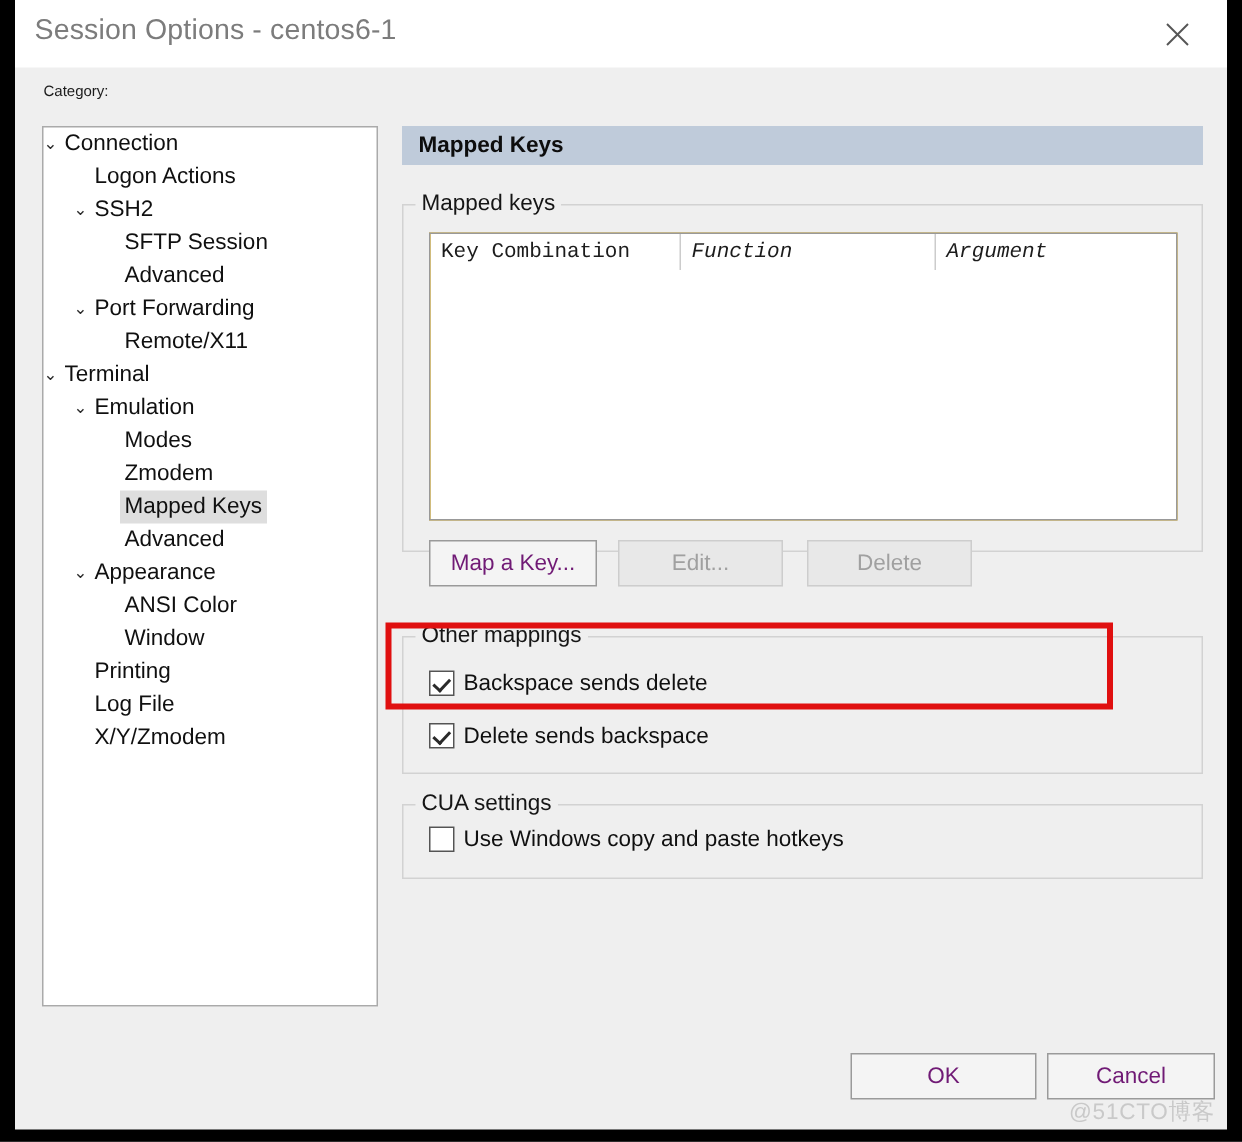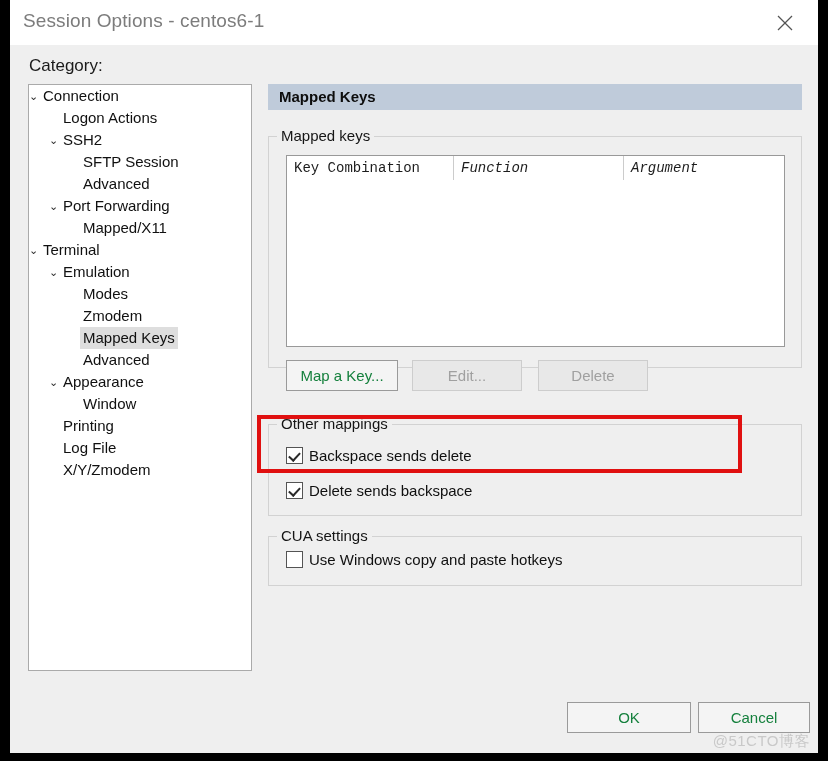--- a/index.html
+++ b/index.html
@@ -58,21 +58,21 @@
     height: 34px;
     cursor: default;
   }
   #close-btn svg { display: block; margin: 10px auto 0 auto; }
 
   
   #category-label {
     position: absolute;
     left: 19px;
     top: 56px;
-    font-size: 17px;
+    font-size: 10px;
     color: #1b1b1b;
   }
 
   
   #tree-panel {
     position: absolute;
     left: 18px;
     top: 84px;
     width: 224px;
     height: 587px;
@@ -175,21 +175,21 @@
   #list-header .col.sep { border-left: 1px solid #cccccc; font-style: italic; }
   #list-body { position: relative; height: 166px; background: #ffffff; }
 
   
   .btn {
     position: absolute;
     box-sizing: border-box;
     border: 1px solid #9a9a9a;
     background: #efefef;
     font-size: 15px;
-    color: #15803d;
+    color: #701a75;
     text-align: center;
     cursor: default;
     white-space: nowrap;
   }
   .btn.enabled { background: #f4f4f4; }
   .btn.disabled {
     color: #a0a0a0;
     border-color: #cdcdcd;
     background: #e8e8e8;
   }
@@ -293,21 +293,21 @@
           <span class="lbl" style="left: 54px;">SFTP Session</span>
         </div>
         <div class="tree-row">
           <span class="lbl" style="left: 54px;">Advanced</span>
         </div>
         <div class="tree-row">
           <span class="chev" style="left: 20px;">⌄</span>
           <span class="lbl" style="left: 34px;">Port Forwarding</span>
         </div>
         <div class="tree-row">
-          <span class="lbl" style="left: 54px;">Mapped/X11</span>
+          <span class="lbl" style="left: 54px;">Remote/X11</span>
         </div>
         <div class="tree-row">
           <span class="chev" style="left: 0px;">⌄</span>
           <span class="lbl" style="left: 14px;">Terminal</span>
         </div>
         <div class="tree-row">
           <span class="chev" style="left: 20px;">⌄</span>
           <span class="lbl" style="left: 34px;">Emulation</span>
         </div>
         <div class="tree-row">
@@ -318,20 +318,23 @@
         </div>
         <div class="tree-row selected">
           <span class="lbl" style="left: 54px;">Mapped Keys</span>
         </div>
         <div class="tree-row">
           <span class="lbl" style="left: 54px;">Advanced</span>
         </div>
         <div class="tree-row">
           <span class="chev" style="left: 20px;">⌄</span>
           <span class="lbl" style="left: 34px;">Appearance</span>
+        </div>
+        <div class="tree-row">
+          <span class="lbl" style="left: 54px;">ANSI Color</span>
         </div>
         <div class="tree-row">
           <span class="lbl" style="left: 54px;">Window</span>
         </div>
         <div class="tree-row">
           <span class="lbl" style="left: 34px;">Printing</span>
         </div>
         <div class="tree-row">
           <span class="lbl" style="left: 34px;">Log File</span>
         </div>

